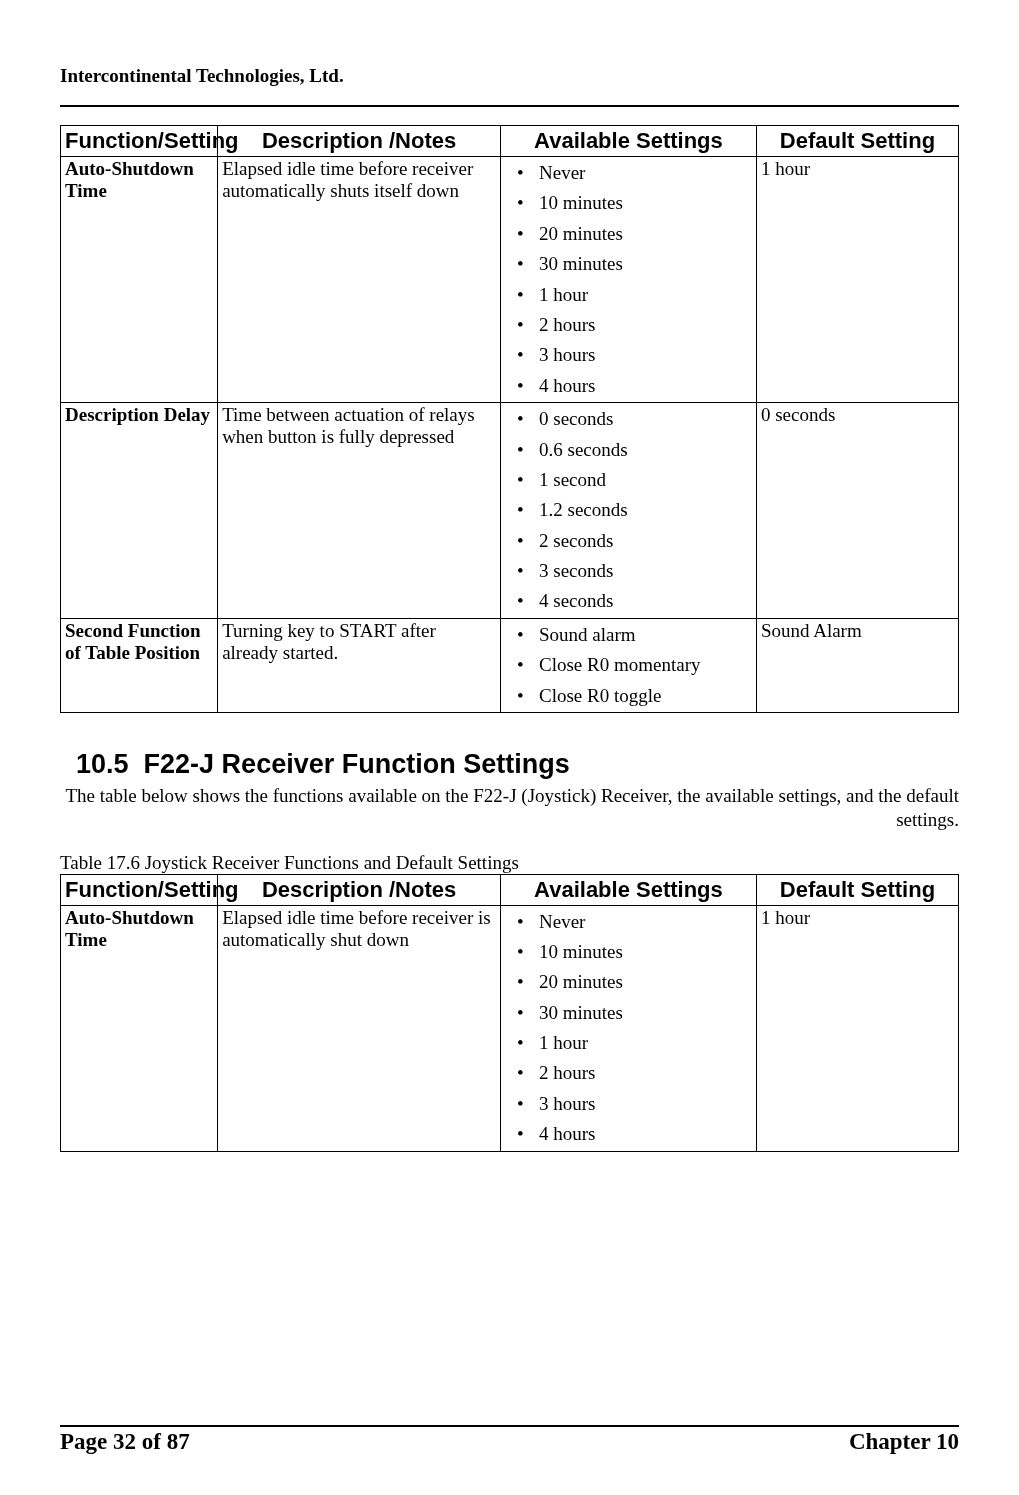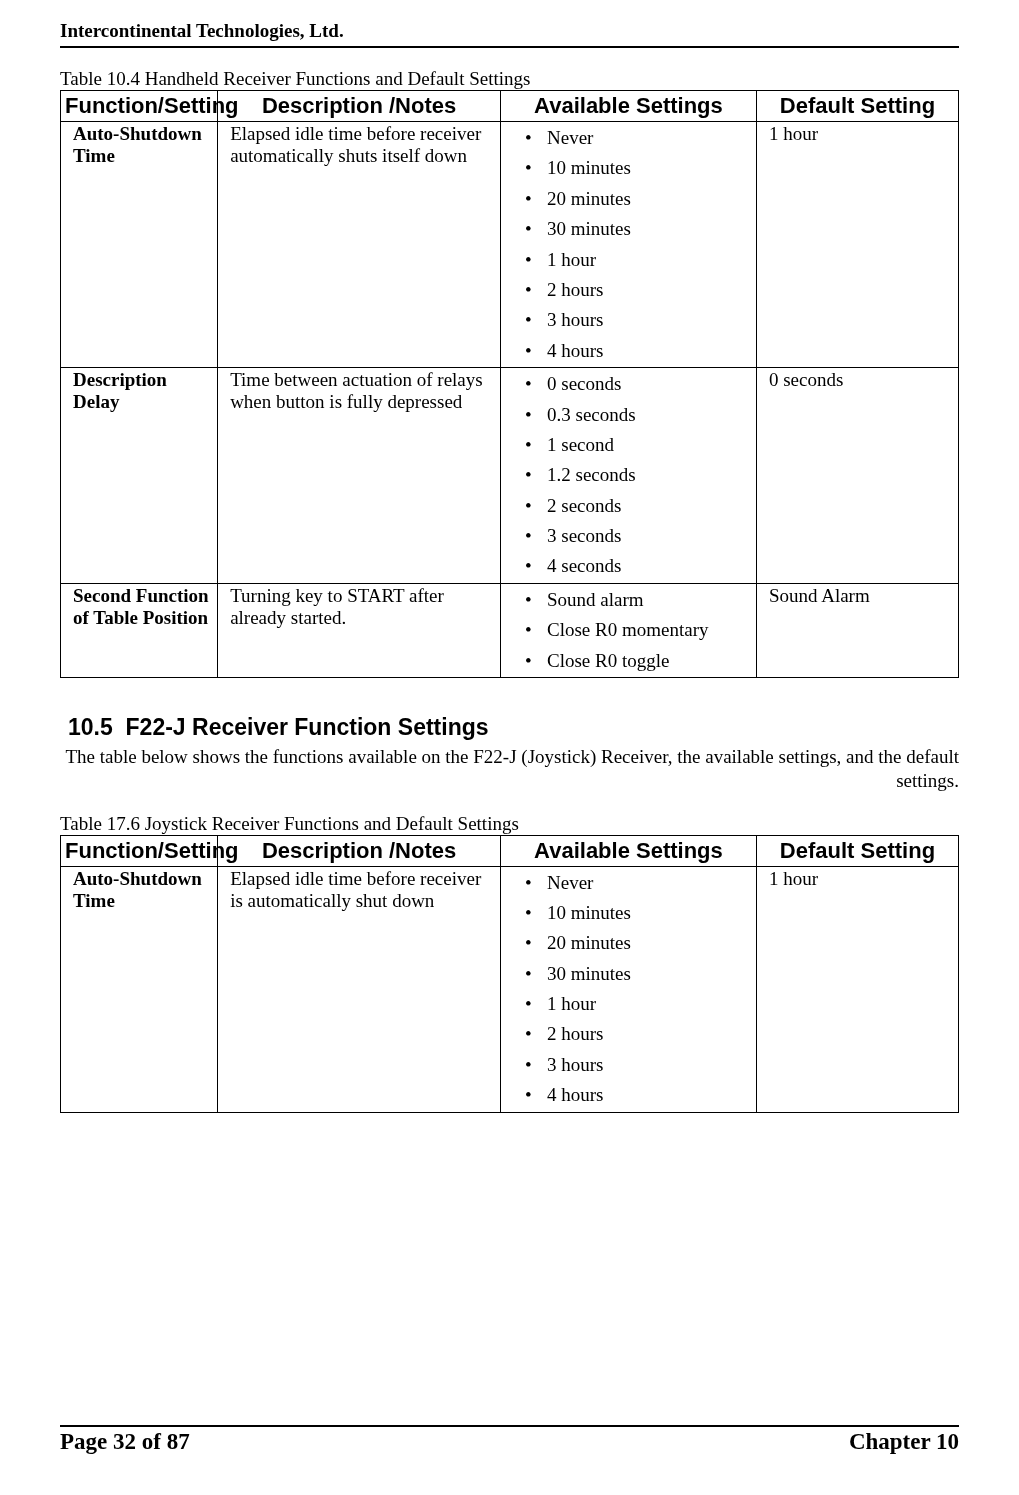--- a/index.html
+++ b/index.html
@@ -15,37 +15,38 @@
     height: 1495px;
     box-sizing: border-box;
     padding: 20px 60px 0 60px;
     position: relative;
     display: flex;
     flex-direction: column;
   }
   .header {
     font-weight: bold;
     border-bottom: 2.5px solid #000;
-    padding-bottom: 4px;
+    padding-bottom: 18px;
     margin-bottom: 18px;
     font-size: 19px;
+    margin-top: 45px;
   }
   .caption {
     margin-top: 2px;
     margin-bottom: 0px;
   }
   table.spec {
     border-collapse: collapse;
     width: 100%;
     table-layout: fixed;
   }
   table.spec th, table.spec td {
     border: 1px solid #000;
     vertical-align: top;
-    padding: 1px 4px 1px 12px;
+    padding: 1px 4px 1px 4px;
   }
   table.spec th {
     font-family: Arial, Helvetica, sans-serif;
     font-weight: bold;
     font-size: 22px;
     text-align: center;
     padding: 2px 4px;
   }
   .col-func { width: 17.5%; }
   .col-desc { width: 31.5%; }
@@ -65,22 +66,22 @@
   ul.avail li::before {
     content: "•";
     position: absolute;
     left: 6px;
     top: 0;
     font-size: 19px;
   }
   h2.section {
     font-family: Arial, Helvetica, sans-serif;
     font-weight: bold;
-    font-size: 23px;
-    margin: 36px 0 2px 8px;
+    font-size: 27px;
+    margin: 36px 0 2px 16px;
   }
   .bodytext {
     margin: 2px 0 18px 0;
     line-height: 1.25;
     text-align: right;
   }
   .footer {
     margin-top: auto;
     border-top: 2.5px solid #000;
     padding-top: 2px;
@@ -93,21 +94,20 @@
 </style>
 </head>
 <body>
 
 <div class="page">
 
   <div class="header">
     <span>Intercontinental Technologies, Ltd.</span>
   </div>
 
-  <div class="caption">Table 10.4 Handheld Receiver Functions and Default Settings</div>
 
   <table class="spec">
     <colgroup>
       <col class="col-func">
         <col class="col-desc">
         <col class="col-avail">
         <col class="col-def">
     </colgroup>
     <thead>
       <tr>
@@ -134,21 +134,21 @@
             </ul>
           </td>
           <td>1 hour</td>
         </tr>
         <tr>
           <td class="func-cell">Description Delay</td>
           <td>Time between actuation of relays when button is fully depressed</td>
           <td>
             <ul class="avail">
               <li>0 seconds</li>
-              <li>0.3 seconds</li>
+              <li>0.6 seconds</li>
               <li>1 second</li>
               <li>1.2 seconds</li>
               <li>2 seconds</li>
               <li>3 seconds</li>
               <li>4 seconds</li>
             </ul>
           </td>
           <td>0 seconds</td>
         </tr>
         <tr>

